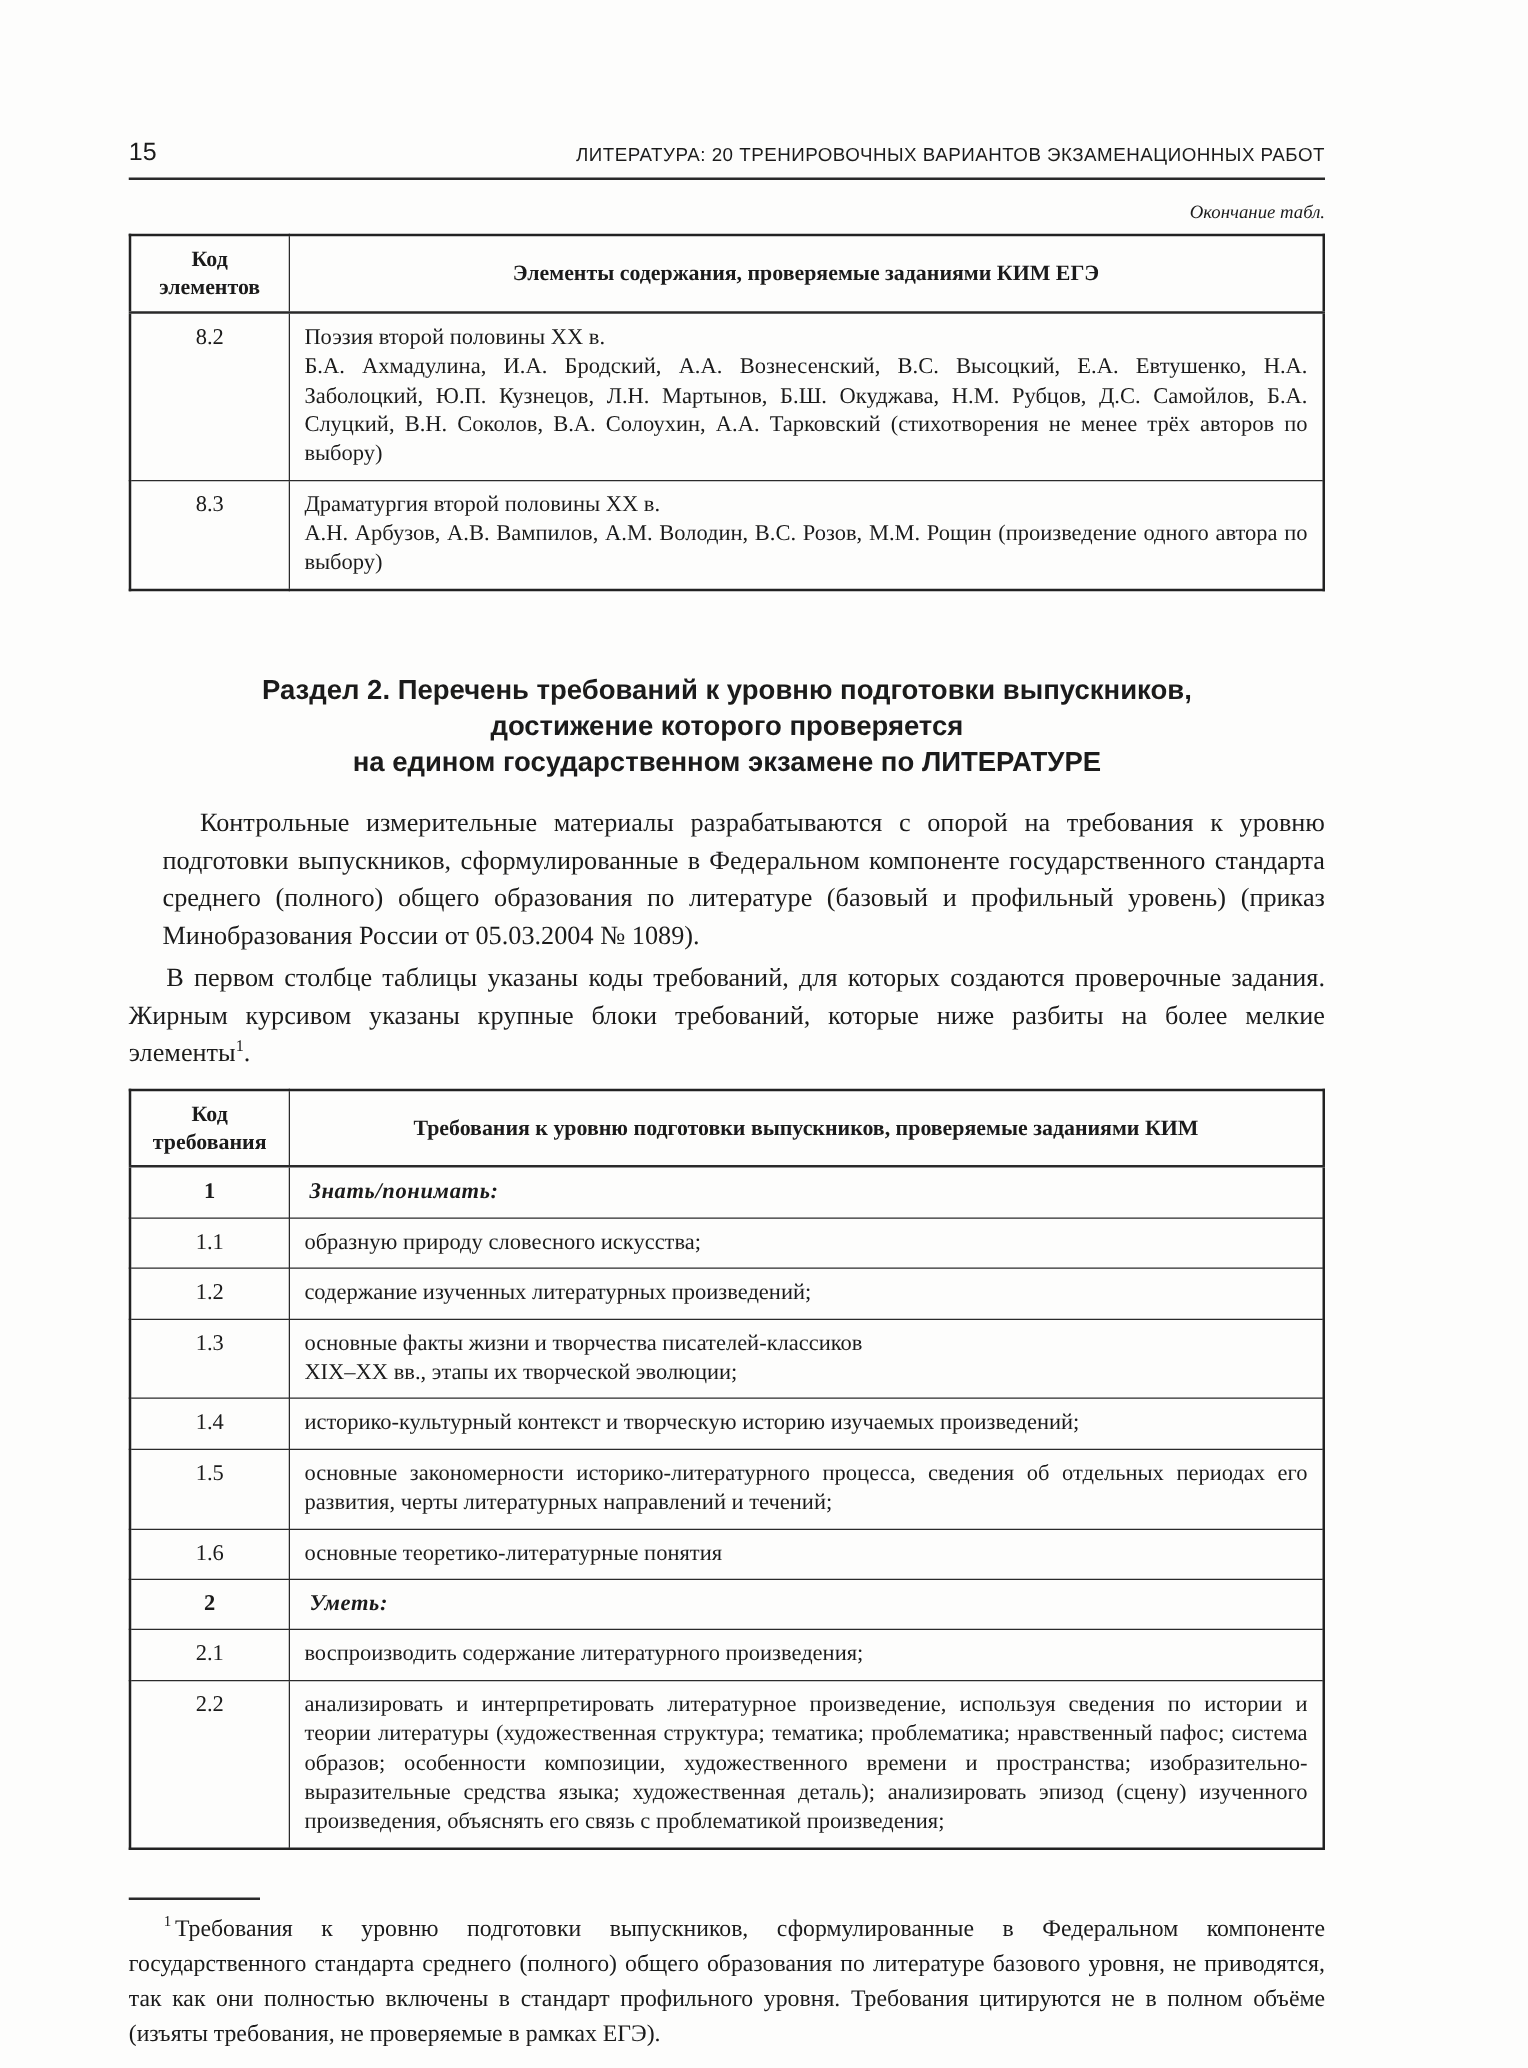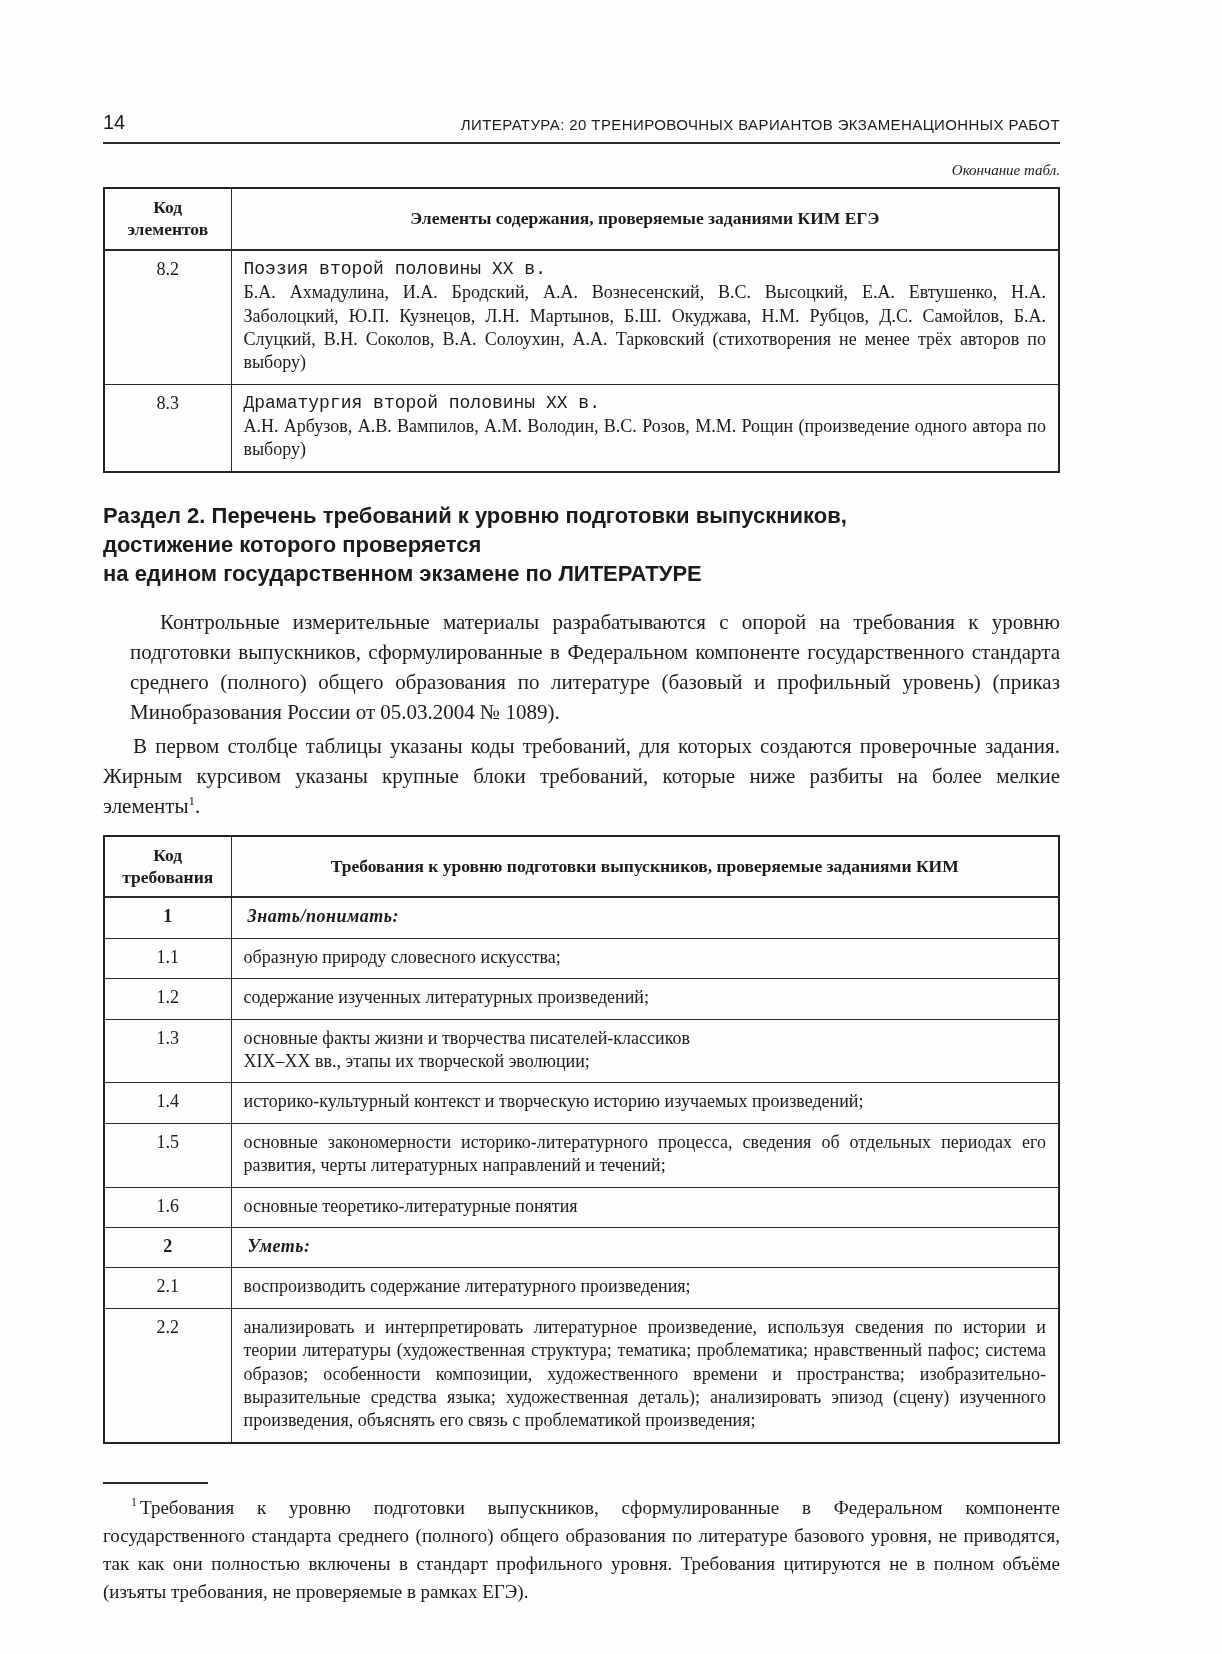--- a/index.html
+++ b/index.html
@@ -52,32 +52,32 @@
     font-size:17.5px;
     line-height:1.25;
     padding:8px 10px;
     border-bottom-width:2.2px;
   }
   table.doc{border:2.2px solid #222;}
   col.c-code{width:127px;}
   td.code{text-align:center;margin-left:48px;}
   td.txt{text-align:justify;}
   .preline{white-space:pre-line;}
-  .cell-title{display:block;font-family:Liberation Mono, monospace;}
+  .cell-title{display:block;}
   .cell-body{display:block;text-align:justify;}
   tr.bi td.txt{font-weight:bold;font-style:italic;letter-spacing:.5px;padding-left:16px;}
   tr.bi td.code{font-weight:bold;}
   
   .sect-head{
     font-family:"Liberation Sans", sans-serif;
     font-weight:bold;
     font-size:22px;
     line-height:1.33;
-    text-align:left;
-    margin-top:28px;
+    text-align:center;
+    margin-top:64px;
   }
   
   .para{
     font-size:21px;
     line-height:1.43;
     text-align:justify;
     text-indent:30px;
     margin:0;
   }
   .para.first{margin-top:18px;margin-left:27px;}
@@ -99,21 +99,21 @@
     margin:0;
   }
   .footnote sup{font-size:12px;line-height:0;margin-right:3px;}
 </style>
 </head>
 <body>
 
 <div class="page">
 
   <div class="runhead">
-    <span class="pagenum">14</span>
+    <span class="pagenum">15</span>
     <span class="runtitle">ЛИТЕРАТУРА: 20 ТРЕНИРОВОЧНЫХ ВАРИАНТОВ ЭКЗАМЕНАЦИОННЫХ РАБОТ</span>
   </div>
 
   <div class="tabnote">Окончание табл.</div>
 
   <table class="doc">
     <colgroup>
         <col class="c-code">
         <col>
       </colgroup>

